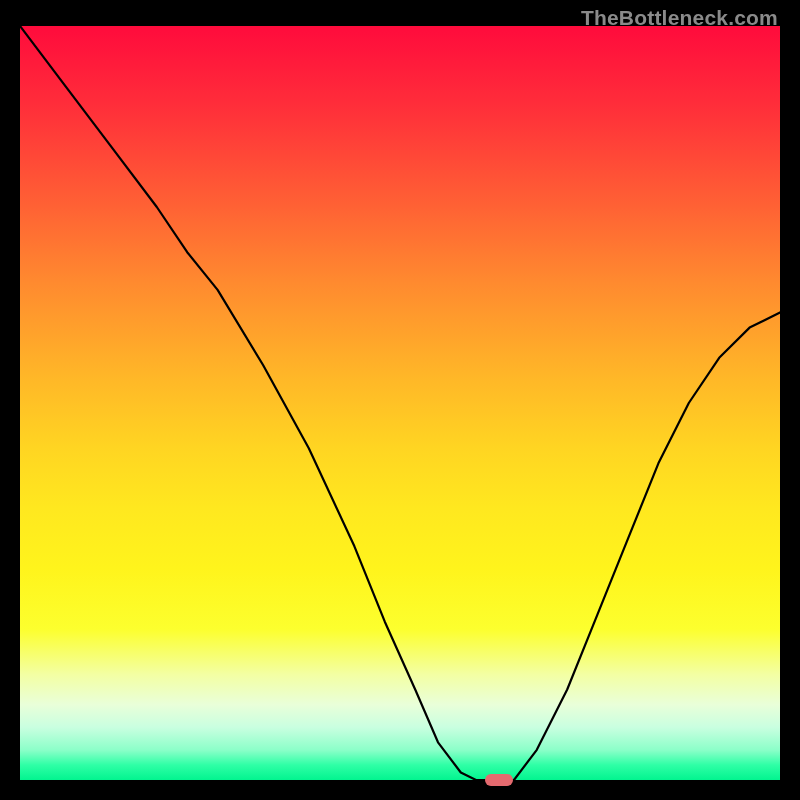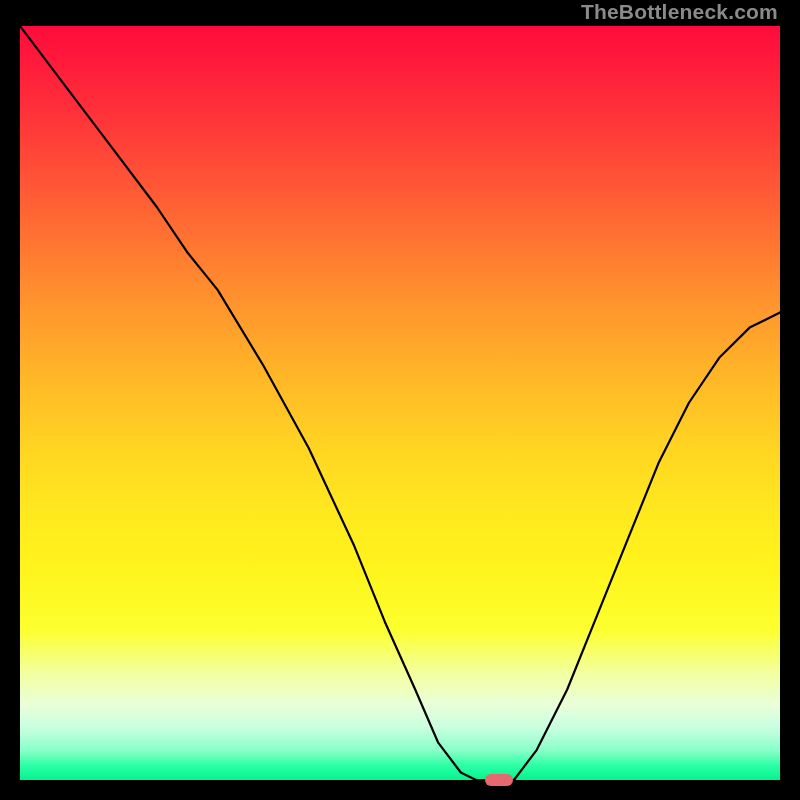--- a/index.html
+++ b/index.html
@@ -65,21 +65,21 @@
   .marker {
     position: absolute;
     width: 28px;
     height: 12px;
     background: #e46a6f;
     border-radius: 6px;
     transform: translate(-50%, -50%);
   }
   .watermark {
     position: absolute;
-    top: 0;
+    top: 6px;
     right: 22px;
     font-family: Arial, Helvetica, sans-serif;
     font-size: 21px;
     font-weight: 600;
     color: #8a8a8a;
     letter-spacing: 0.2px;
   }
 </style>
 </head>
 <body>

